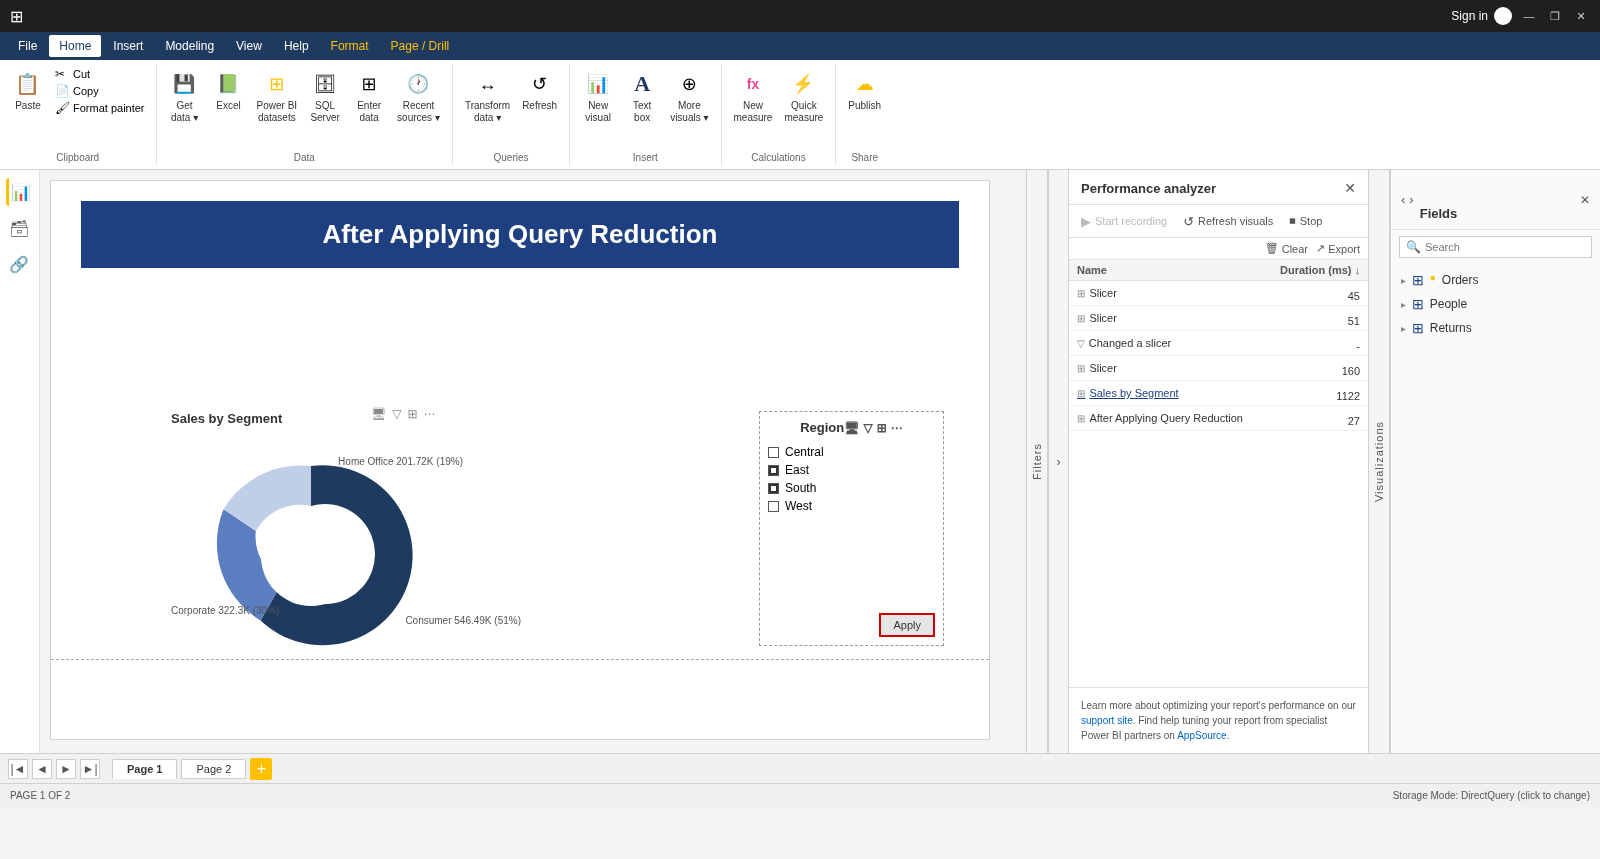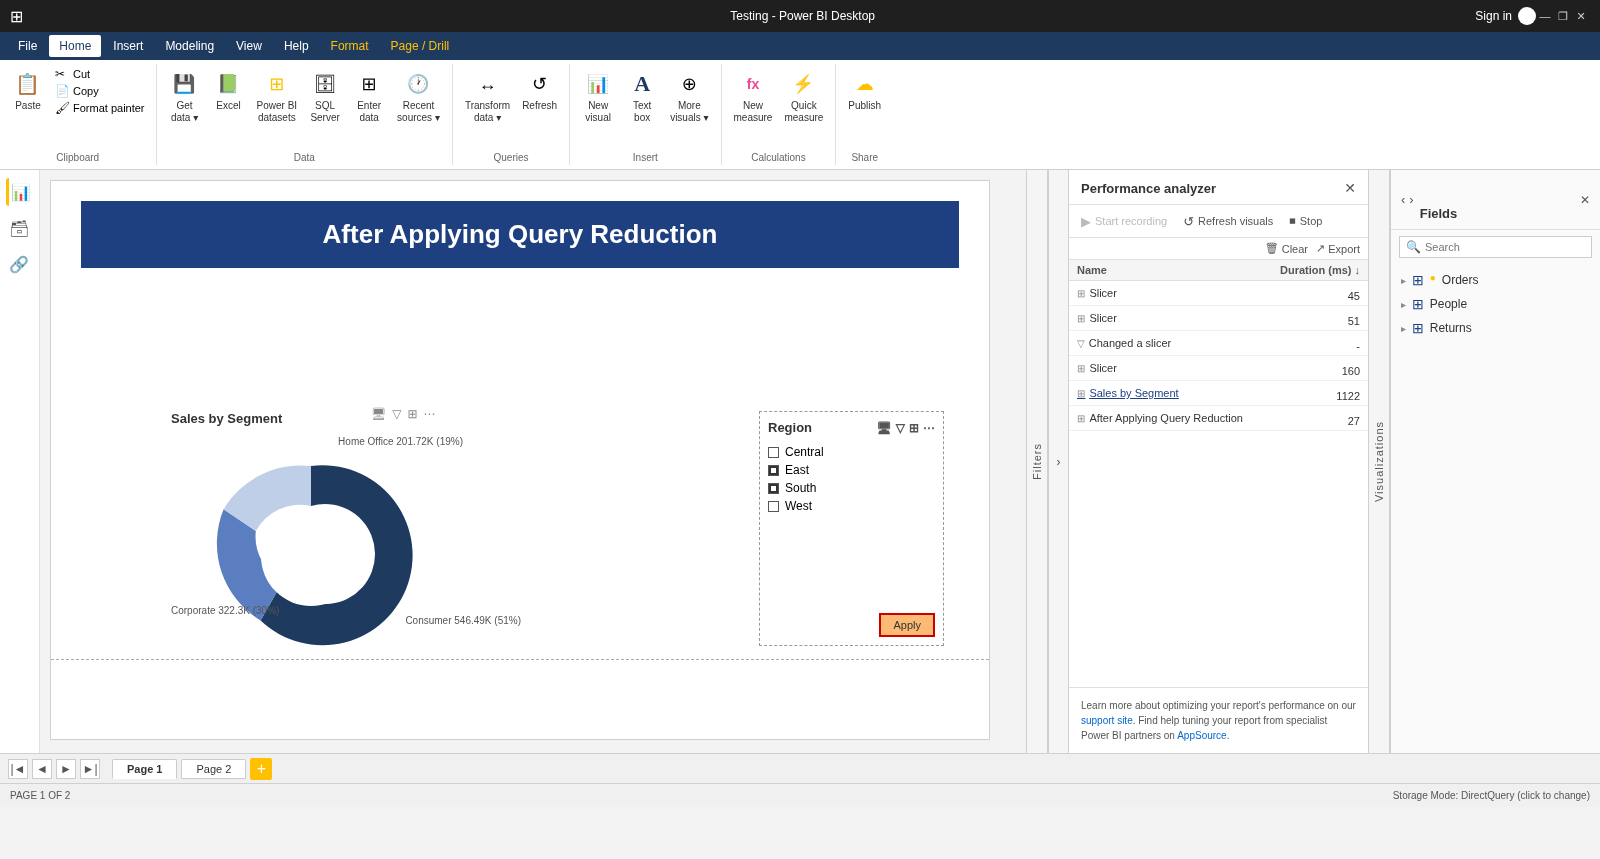--- a/index.html
+++ b/index.html
@@ -10,21 +10,21 @@
       height: 32px;
       background: #1f1f1f;
       display: flex;
       align-items: center;
       justify-content: space-between;
       padding: 0 10px;
       color: #fff;
       font-size: 12px;
     }
     .titlebar-title { flex: 1; text-align: center; font-size: 12px; }
-    .titlebar-controls { display: flex; align-items: center; }
+    .titlebar-controls { display: flex; gap: 8px; align-items: center; }
     .titlebar-btn { width: 18px; height: 18px; display: flex; align-items: center; justify-content: center; cursor: pointer; font-size: 11px; color: #ccc; }
     .signin-btn { display: flex; align-items: center; gap: 6px; font-size: 12px; color: #fff; cursor: pointer; }
     .signin-circle { width: 18px; height: 18px; border-radius: 50%; background: #fff; }
 
     
     .menubar {
       height: 28px;
       background: #1e3a5f;
       display: flex;
       align-items: center;
@@ -190,21 +190,21 @@
       border: 1px dashed #999;
       background: #fff;
       padding: 8px;
     }
     .slicer-header {
       font-size: 13px;
       font-weight: 600;
       margin-bottom: 8px;
       color: #333;
       display: flex;
-      justify-content: space-between;
+      justify-content: center;
       align-items: center;
     }
     .slicer-icons {
       display: flex;
       gap: 4px;
       font-size: 12px;
       color: #555;
     }
     .slicer-item {
       display: flex;
@@ -221,21 +221,21 @@
       align-items: center;
       justify-content: center;
     }
     .slicer-checkbox.checked { background: #333; }
     .slicer-checkbox.checked::after { content: ''; width: 5px; height: 5px; background: #fff; }
     .apply-btn {
       position: absolute;
       right: 8px;
       bottom: 8px;
       padding: 4px 12px;
-      background: #fdba74;
+      background: #e5e5e5;
       border: 2px solid #cc0000;
       font-size: 11px;
       cursor: pointer;
       color: #333;
       margin-top: 46px;
     }
 
     
     .perf-panel {
       width: 300px;
@@ -442,21 +442,20 @@
       color: #555;
     }
   </style>
 </head>
 <body>
 
 <div class="titlebar">
   <div style="width:120px; display:flex; gap:6px; align-items:center;">
     <div style="font-size:16px;">⊞</div>
   </div>
-  <div class="titlebar-title">Testing - Power BI Desktop</div>
   <div class="titlebar-controls">
     <div class="signin-btn">
       <span>Sign in</span>
       <div class="signin-circle"></div>
     </div>
     <div class="titlebar-btn">—</div>
     <div class="titlebar-btn">❐</div>
     <div class="titlebar-btn">✕</div>
   </div>
 </div>
@@ -612,21 +611,21 @@
 
             <path d="M 140 30 A 90 90 0 1 1 89.6 184.5 L 112.0 145.1 A 50 50 0 1 0 140 70 Z" fill="#1e3a5f"></path>
 
             <path d="M 89.6 184.5 A 90 90 0 0 1 52.6 73.2 L 84.8 95.1 A 50 50 0 0 0 112.0 145.1 Z" fill="#5b7ec0"></path>
 
             <path d="M 52.6 73.2 A 90 90 0 0 1 140 30 L 140 70 A 50 50 0 0 0 84.8 95.1 Z" fill="#c0cfe8"></path>
 
             <circle cx="140" cy="120" r="50" fill="white"></circle>
           </svg>
           
-          <div style="position:absolute; top:0; right:8px; font-size:10px; color:#555; white-space:nowrap;padding-left:32px;">Home Office 201.72K (19%)</div>
+          <div style="position:absolute; top:20px; right:8px; font-size:10px; color:#555; white-space:nowrap;padding-left:32px;">Home Office 201.72K (19%)</div>
           <div style="position:absolute; bottom:40px; left:0px; font-size:10px; color:#555; white-space:nowrap;">Corporate 322.3K (30%)</div>
           <div style="position:absolute; bottom:30px; right:-50px; font-size:10px; color:#555; white-space:nowrap;">Consumer 546.49K (51%)</div>
         </div>
       </div>
 
       <div class="slicer-box">
         <div class="slicer-header">
           <span>Region</span>
           <div class="slicer-icons">
             <span>🖥</span>

